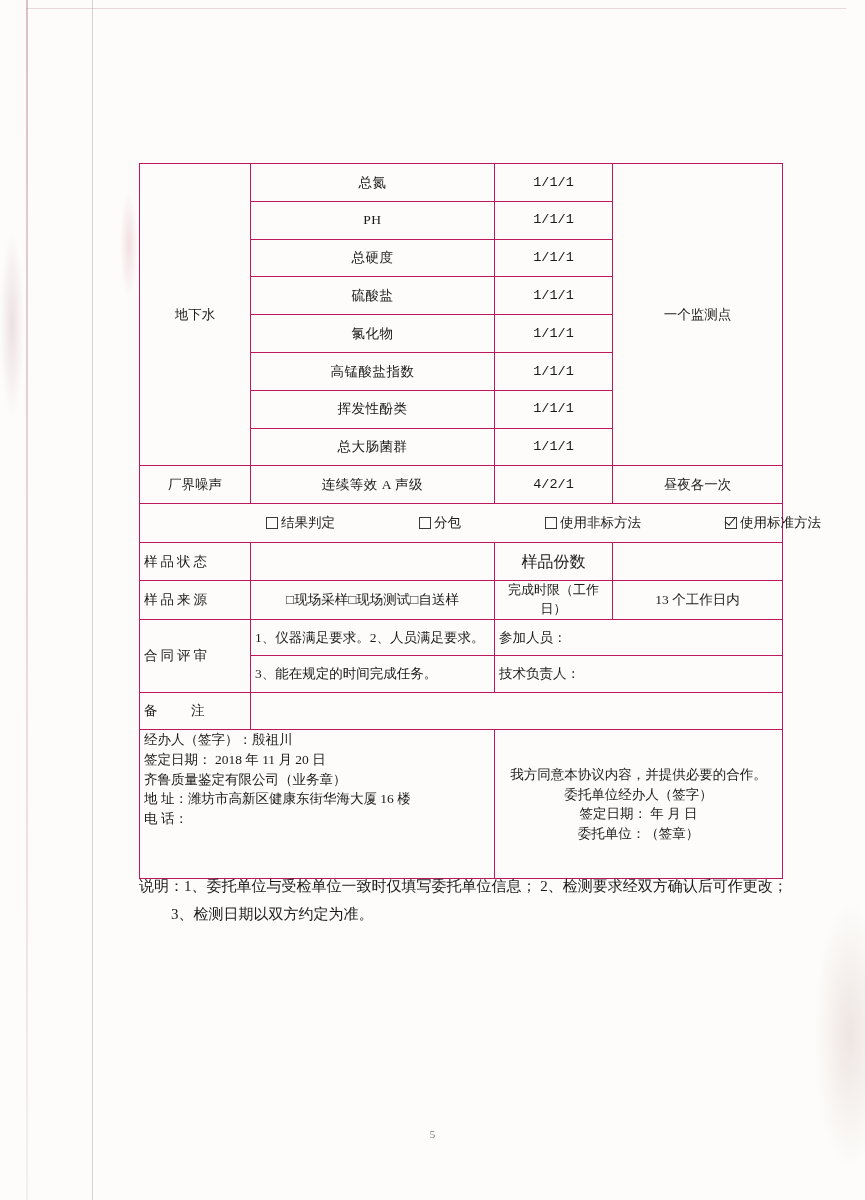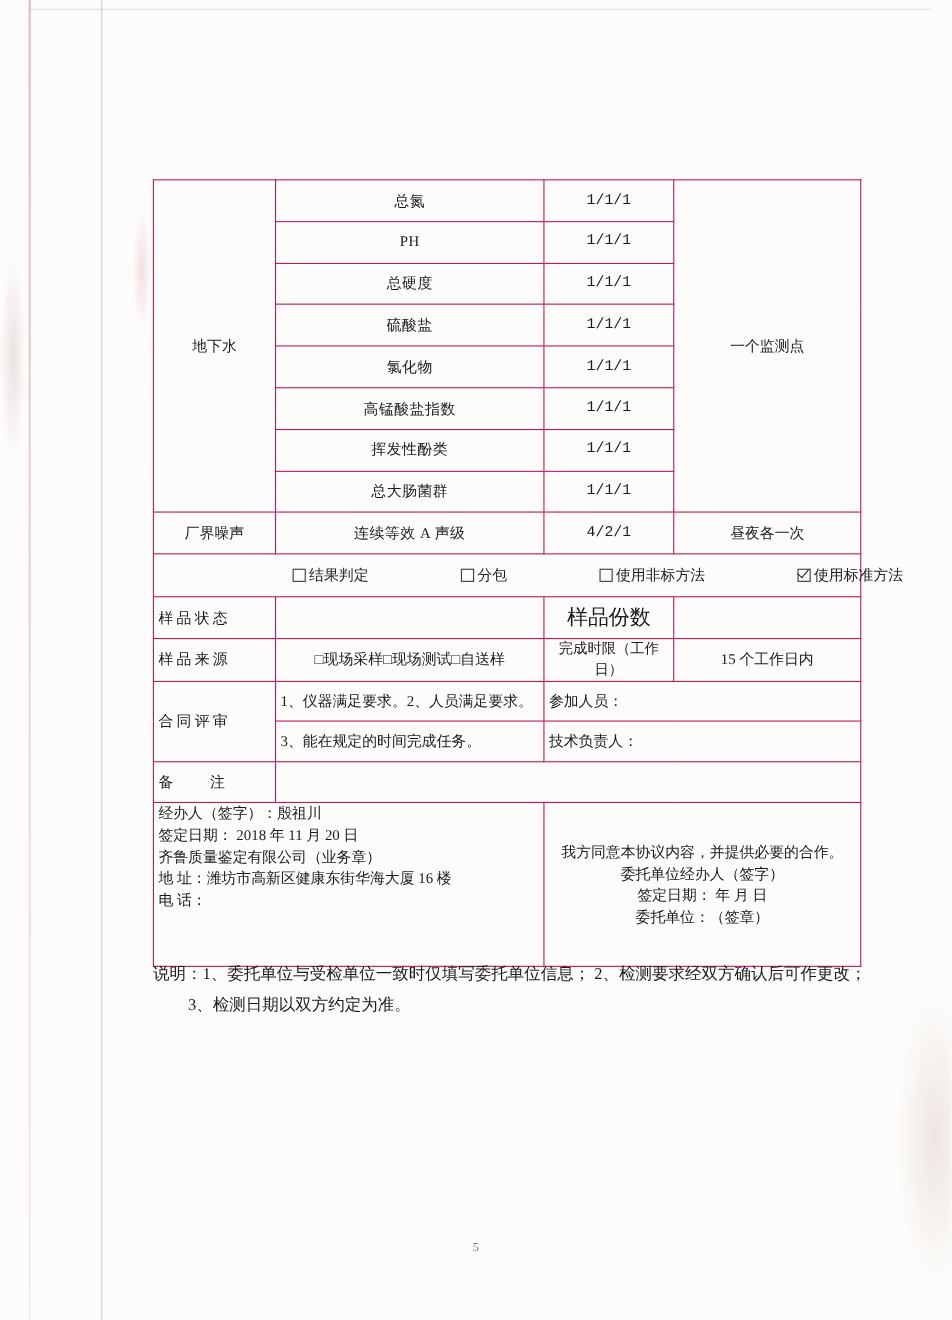--- a/index.html
+++ b/index.html
@@ -270,29 +270,29 @@
               <span class="box checked"></span>
               <span>使用标准方法</span>
             </span>
           </div>
         </td>
       </tr>
 
       <tr class="h-row">
         <td class="label-cell">样品状态</td>
         <td class="c-center"></td>
-        <td class="c-center" style="font-size:19px">样品份数</td>
+        <td class="c-center" style="font-size:16px">样品份数</td>
         <td class="c-center"></td>
       </tr>
 
       <tr class="h-row">
         <td class="label-cell">样品来源</td>
         <td class="sample-src-opts">□现场采样□现场测试□自送样</td>
         <td class="c-center" style="font-size:13px">完成时限（工作日）</td>
-        <td class="c-center">15 个工作日内</td>
+        <td class="c-center">13 个工作日内</td>
       </tr>
 
       <tr>
         <td class="label-cell" rowspan="2" style="height:72px">合同评审</td>
         <td class="review-cell">1、仪器满足要求。2、人员满足要求。</td>
         <td class="review-right" colspan="2">参加人员：</td>
       </tr>
       <tr>
         <td class="review-cell">3、能在规定的时间完成任务。</td>
         <td class="review-right" colspan="2">技术负责人：</td>

